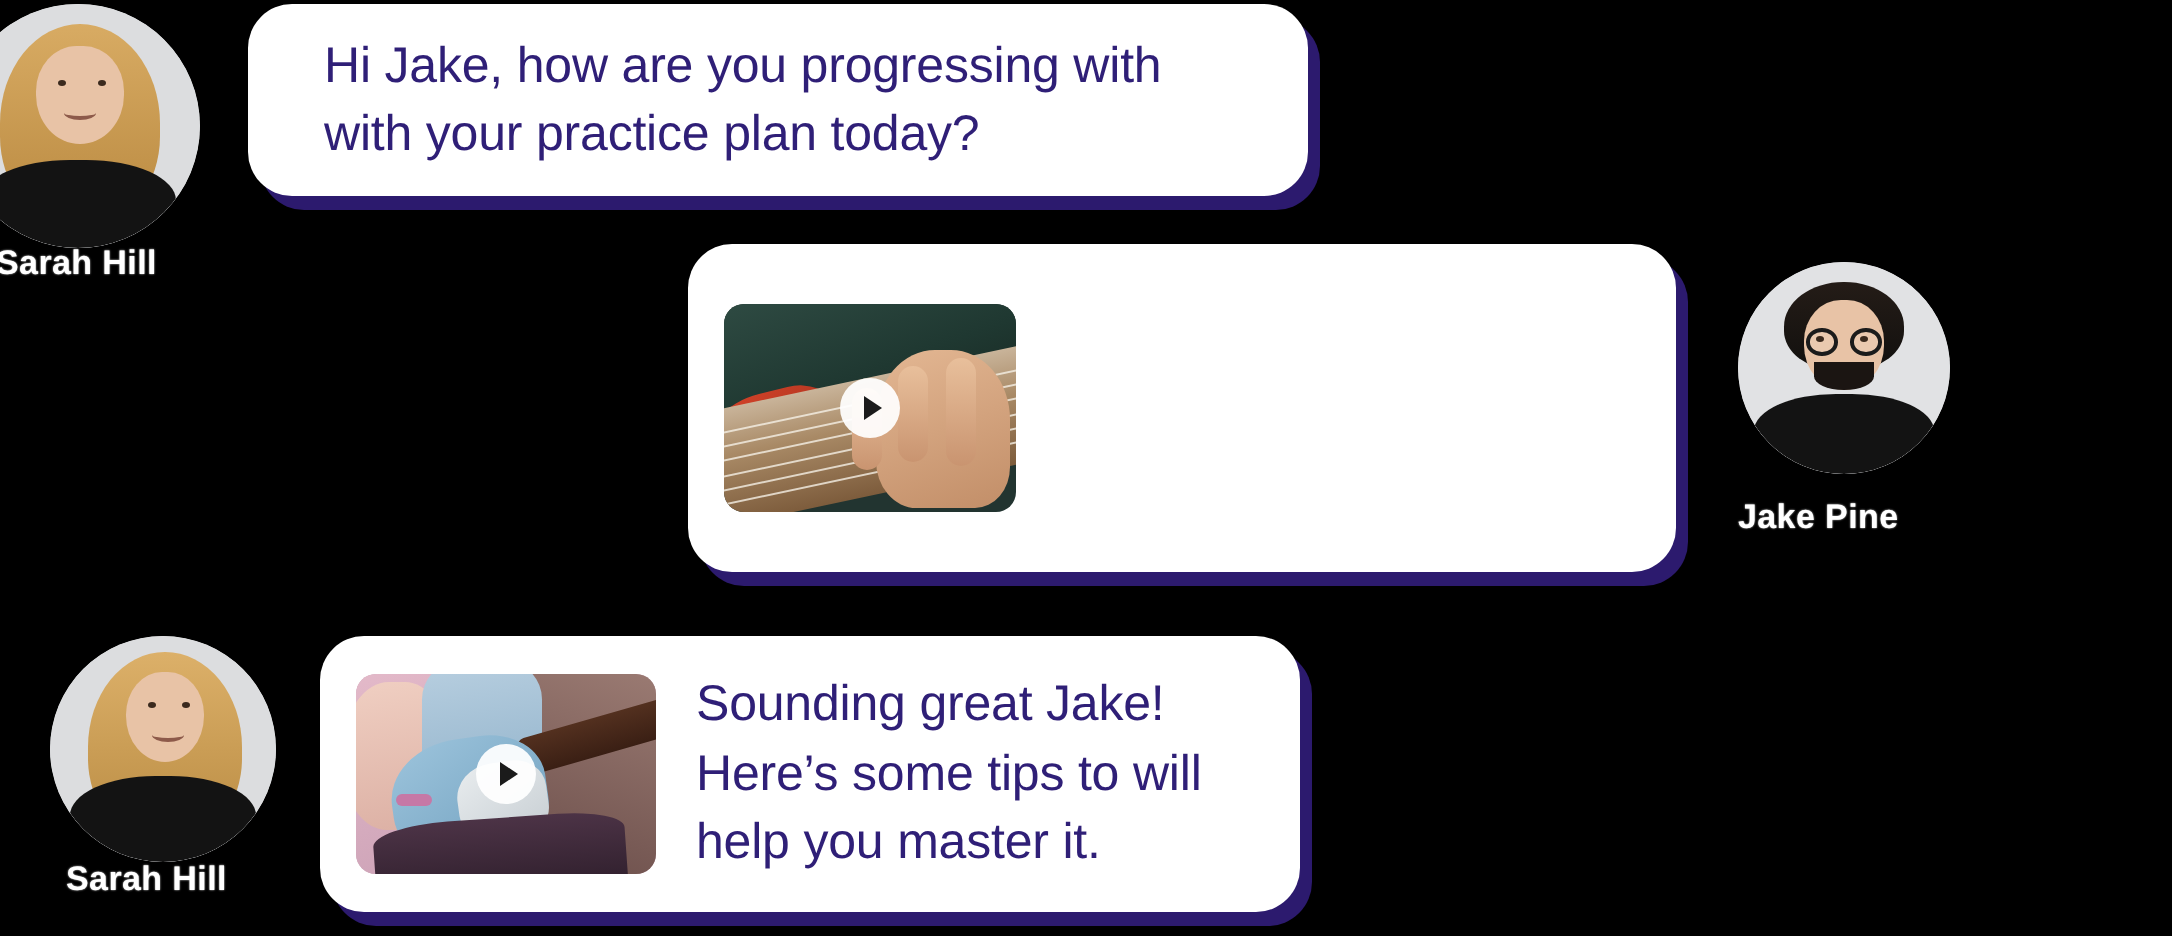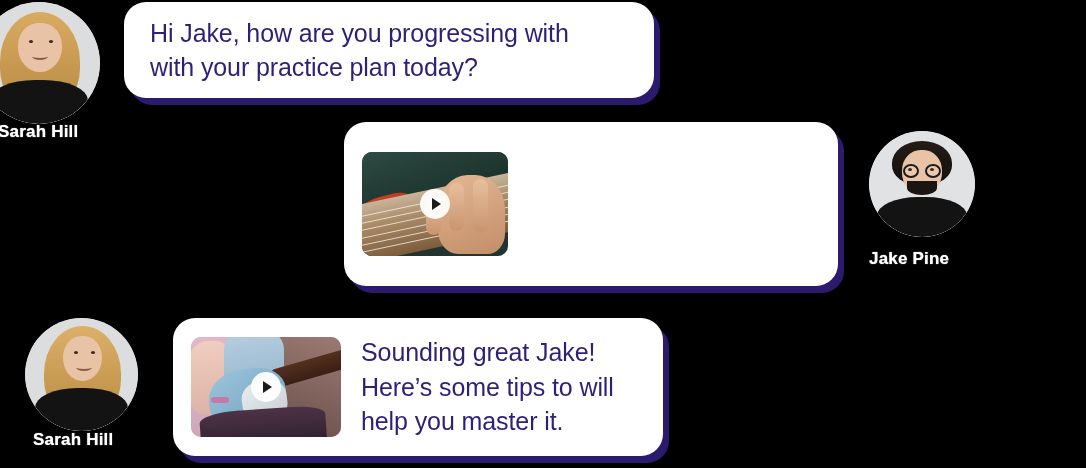--- a/index.html
+++ b/index.html
@@ -86,34 +86,33 @@
   .bubble-text {
     color: #2f1f77;
     font-size: 25px;
     line-height: 1.38;
     white-space: pre-line;
     letter-spacing: -0.1px;
   }
 
   #bubble-1 {
     left: 124px; top: 2px; width: 530px; height: 96px;
-    padding: 0 26px;
+    padding: 0 38px;
   }
   #bubble-1 .bubble-text { font-size: 25px; }
 
   #bubble-2 {
     left: 344px; top: 122px; width: 494px; height: 164px;
     padding: 16px 18px;
     gap: 18px;
   }
   #bubble-3 {
     left: 160px; top: 318px; width: 490px; height: 138px;
     padding: 14px 18px;
     gap: 20px;
-    margin-left: 13px;
   }
 
   
   .video-thumb {
     position: relative;
     flex: 0 0 auto;
     border-radius: 10px;
     overflow: hidden;
   }
   #thumb-1 { width: 146px; height: 104px; }

